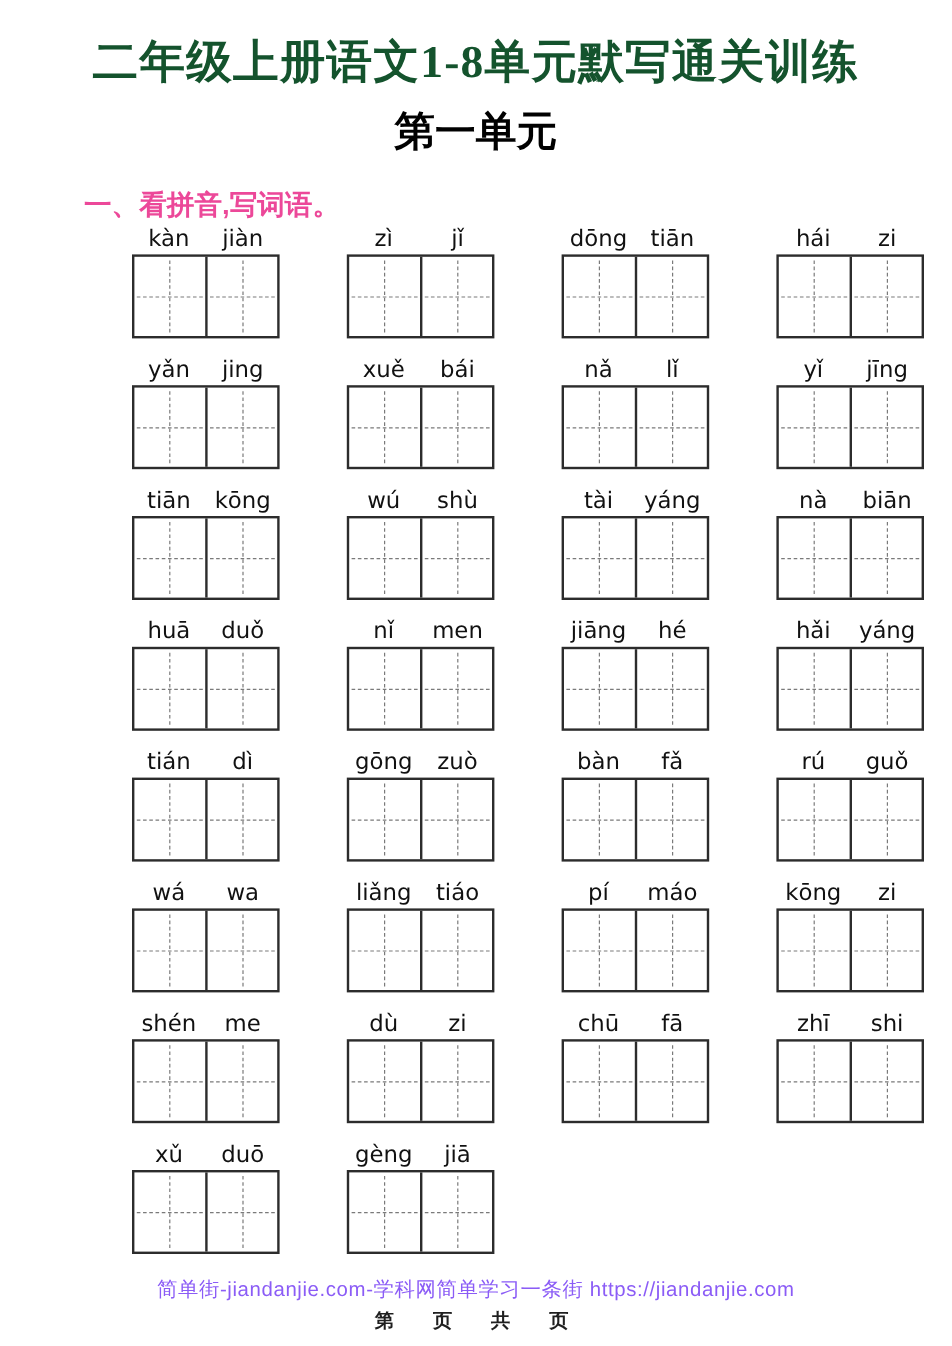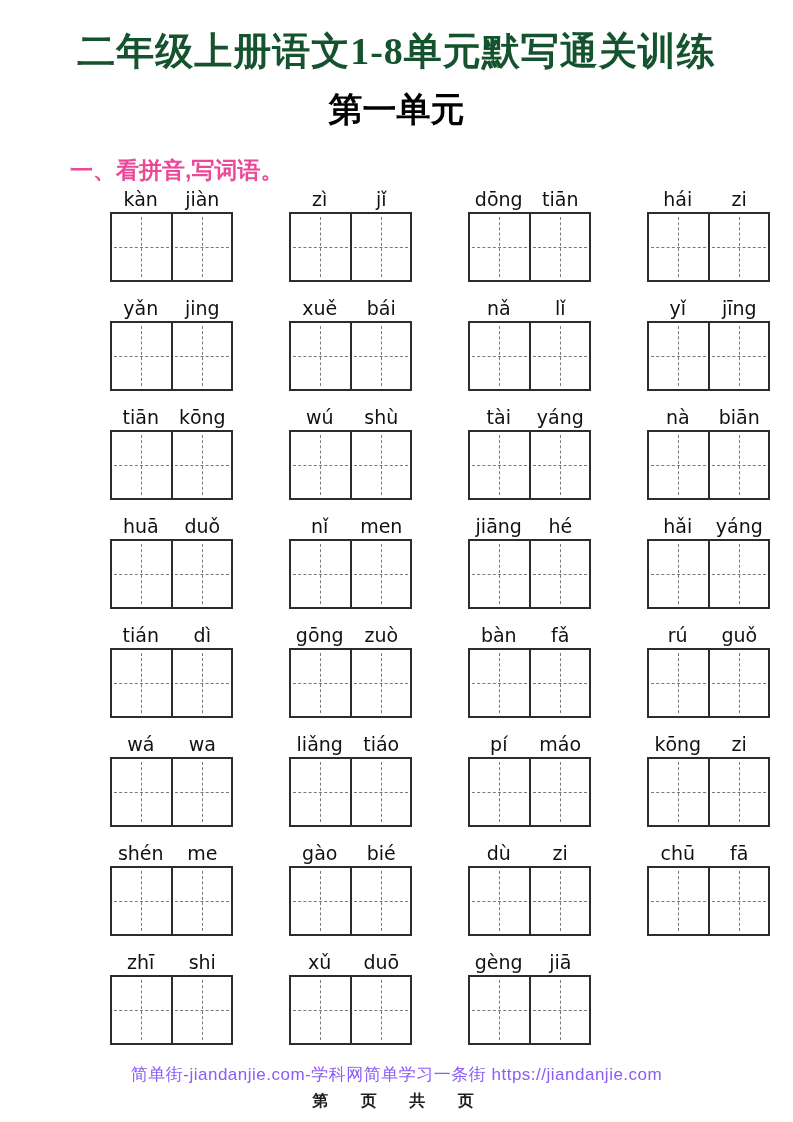--- a/index.html
+++ b/index.html
@@ -346,30 +346,20 @@
         <span>shén</span>
         <span>me</span>
       </div>
       <div class="write-box">
         <div class="write-cell"></div>
         <div class="write-cell"></div>
       </div>
     </div>
     <div class="word-block">
       <div class="pinyin-row">
-        <span>gào</span>
-        <span>bié</span>
-      </div>
-      <div class="write-box">
-        <div class="write-cell"></div>
-        <div class="write-cell"></div>
-      </div>
-    </div>
-    <div class="word-block">
-      <div class="pinyin-row">
         <span>dù</span>
         <span>zi</span>
       </div>
       <div class="write-box">
         <div class="write-cell"></div>
         <div class="write-cell"></div>
       </div>
     </div>
     <div class="word-block">
       <div class="pinyin-row">

